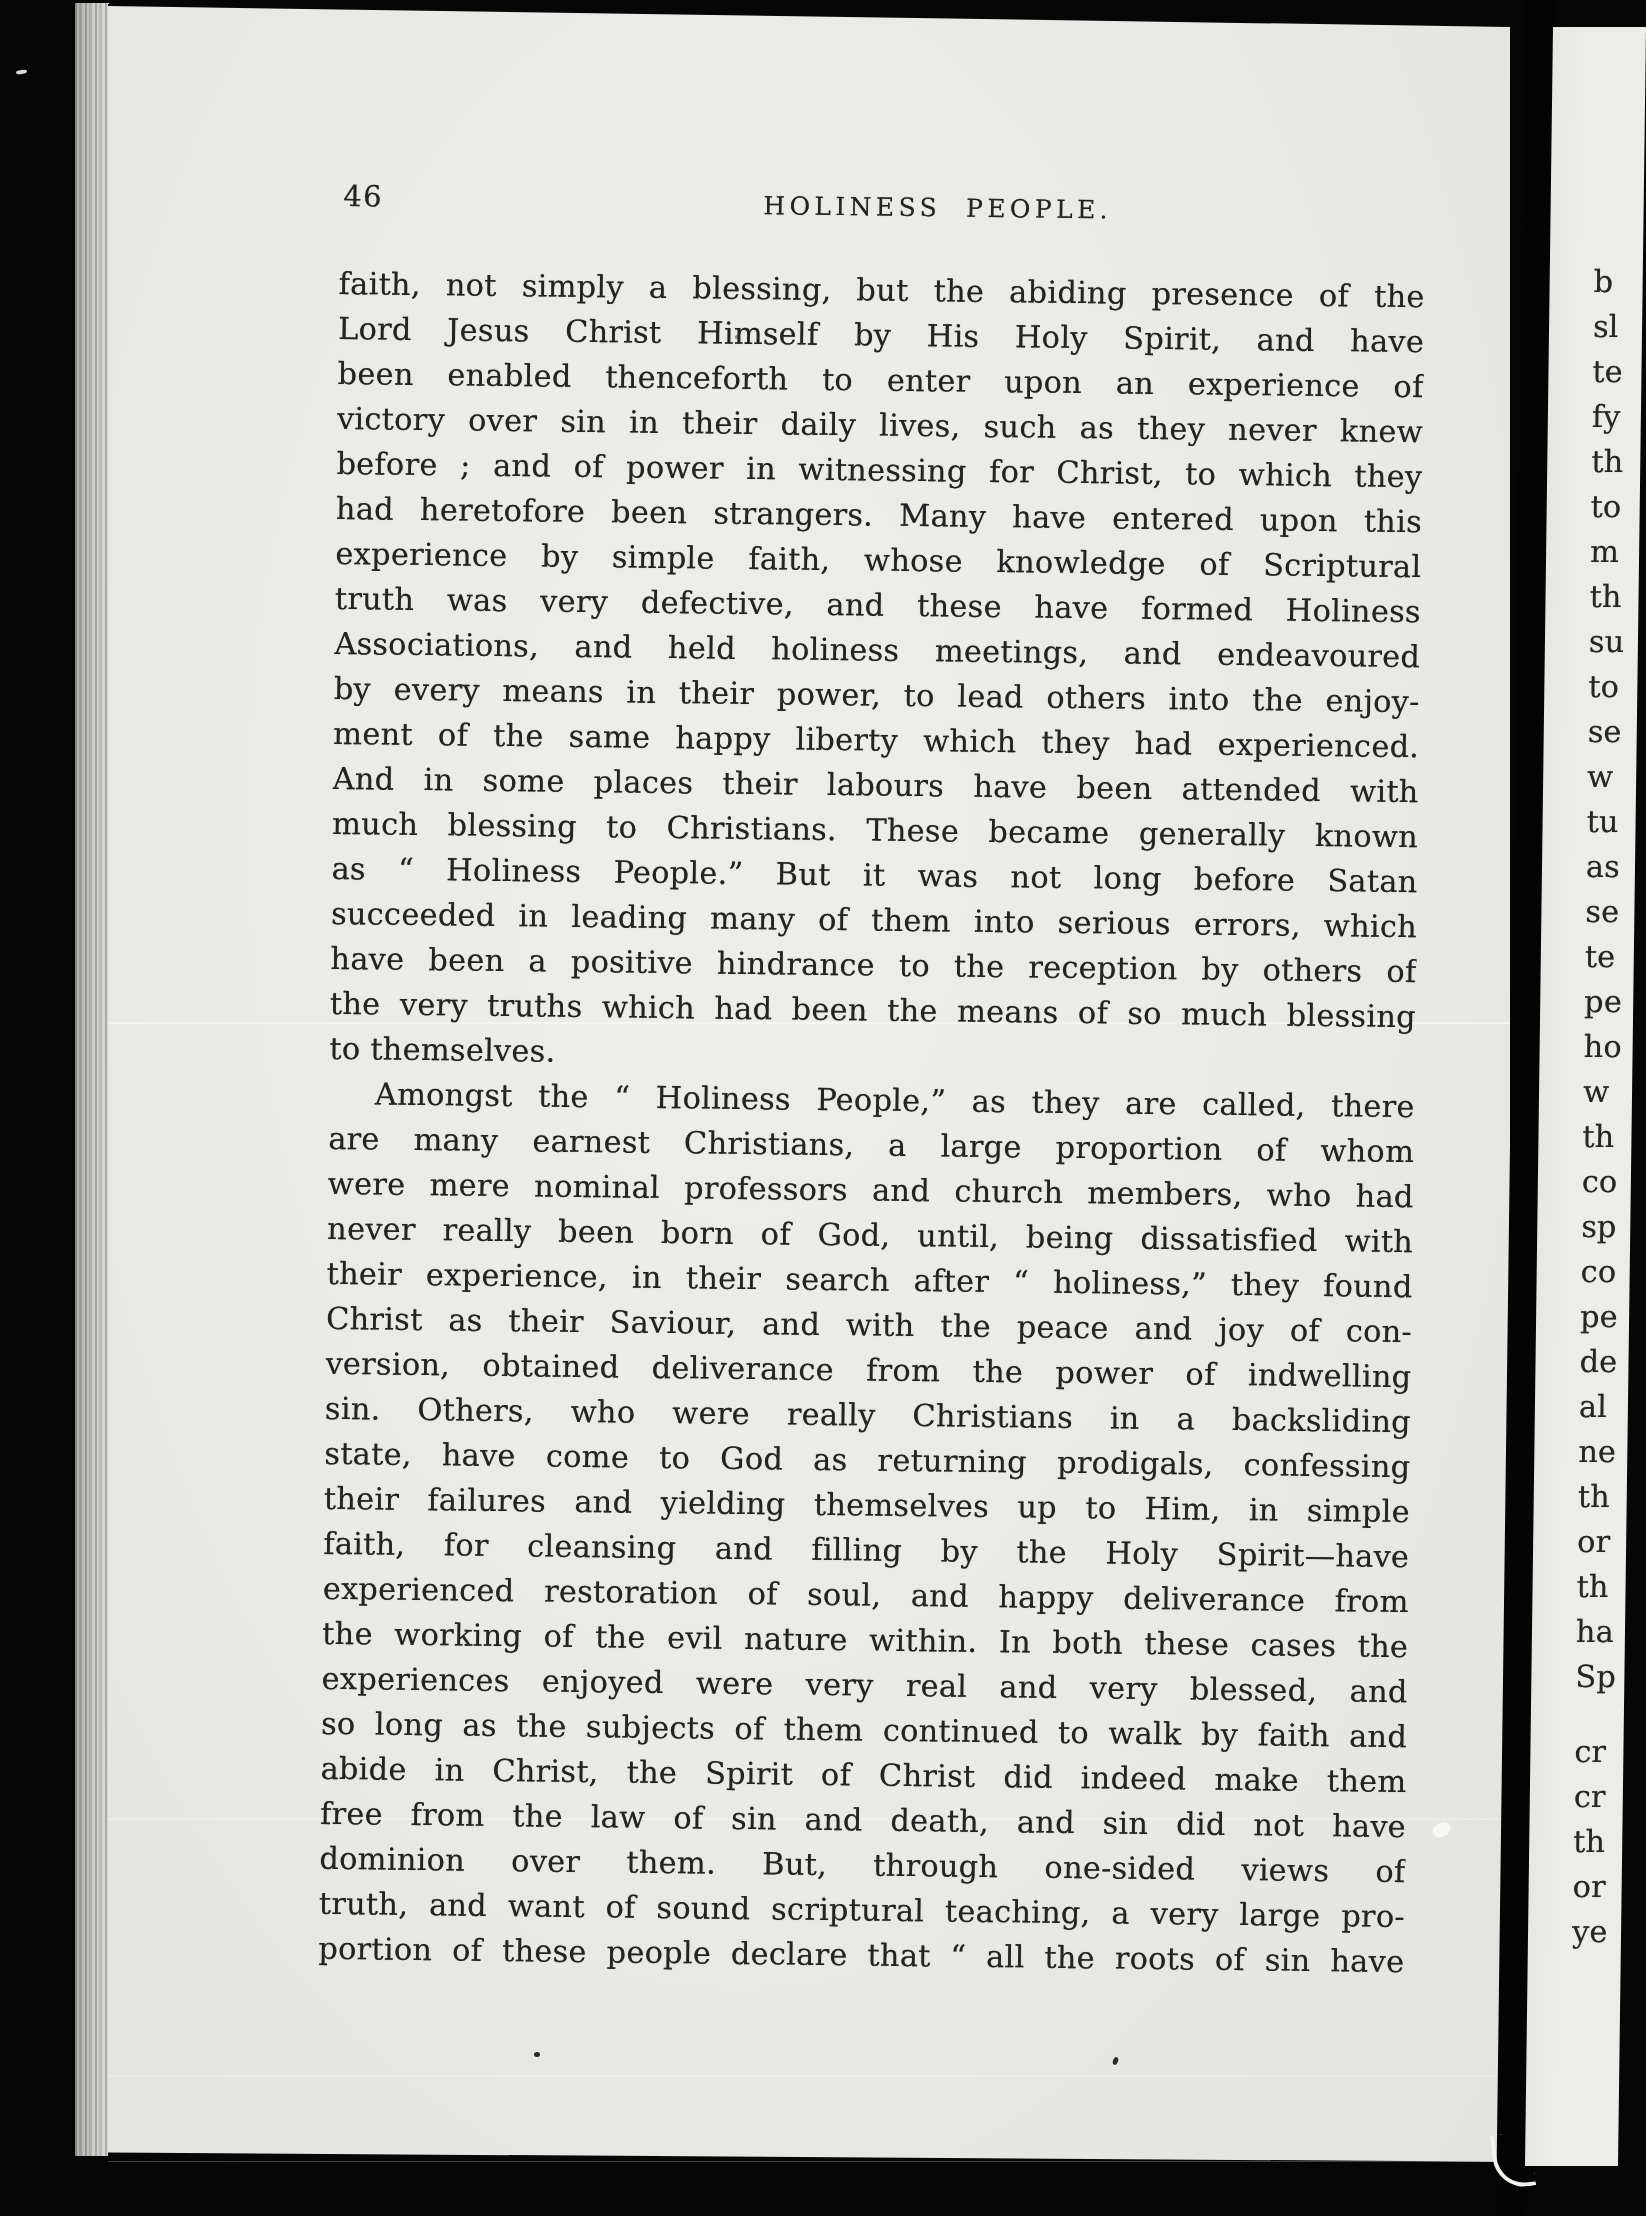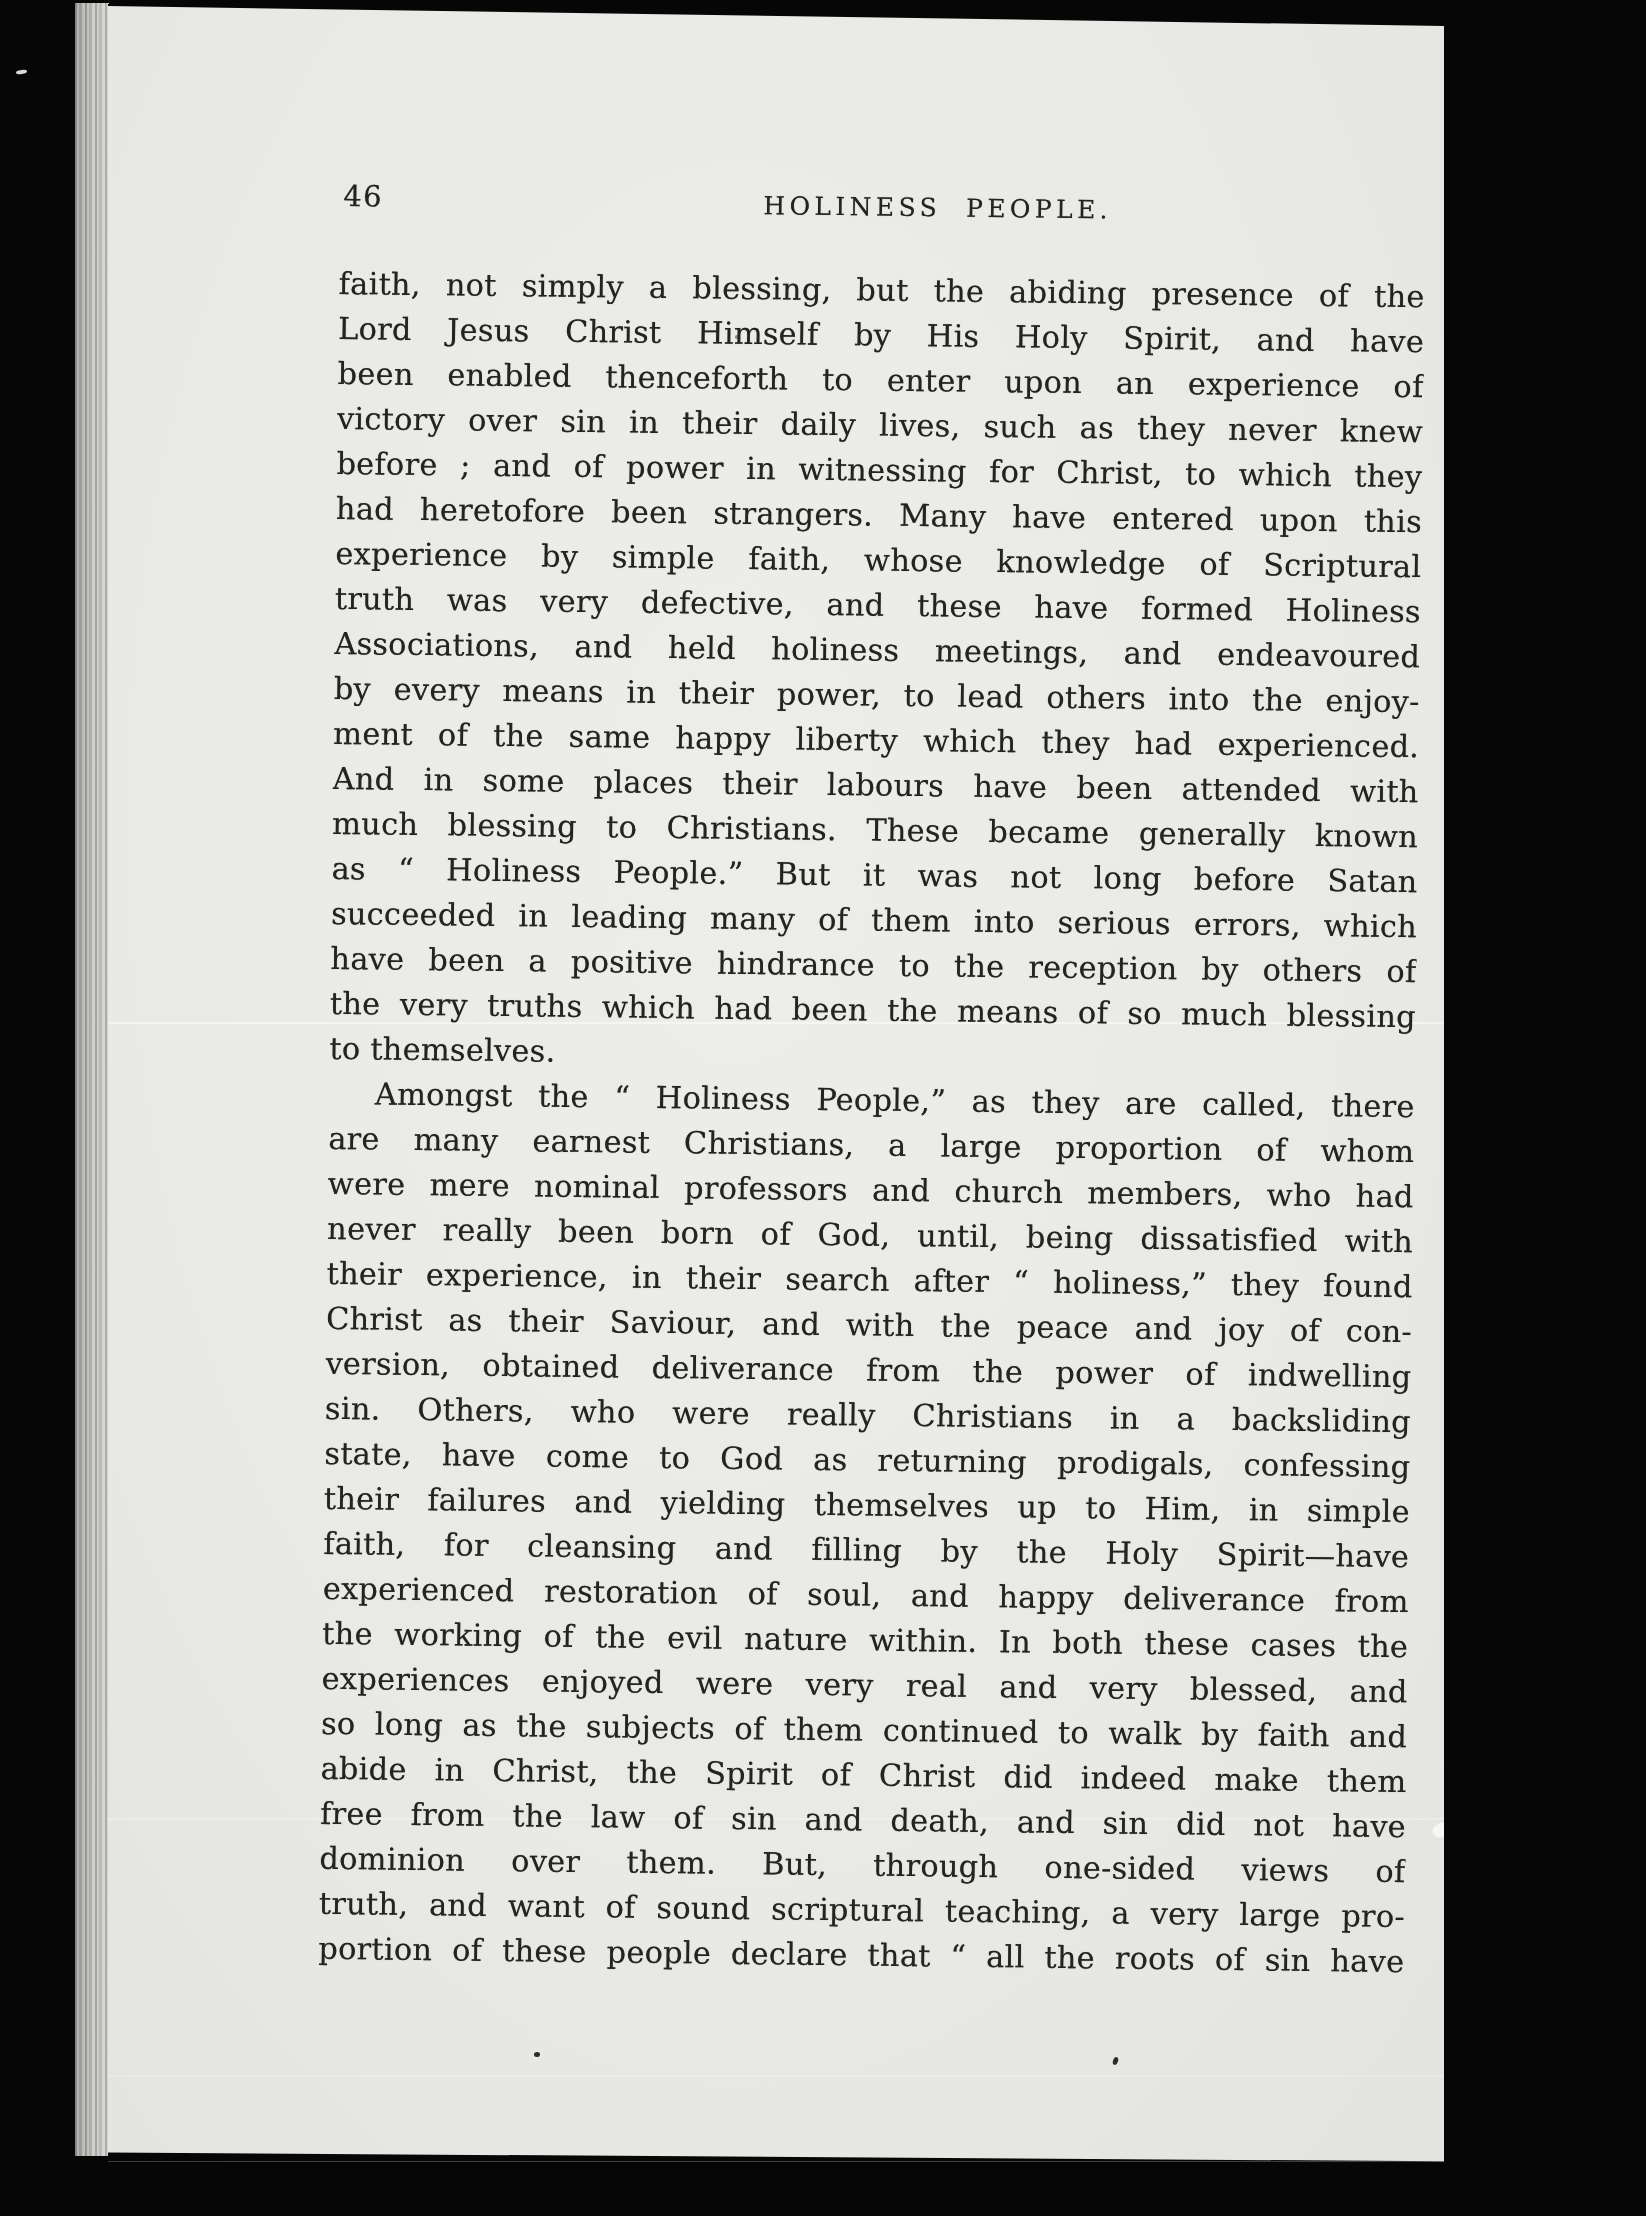--- a/index.html
+++ b/index.html
@@ -1,17 +1,17 @@
 <!DOCTYPE html>
 <html style="font-size:10px"><head>
 <meta charset="utf-8">
 <style>
   html,body{margin:0;padding:0;background:#060606;}
   #canvas{
-    position:relative;width:1444px;height:2216px;background:#060606;
+    position:relative;width:1646px;height:2216px;background:#060606;
     overflow:hidden;font-family:"DejaVu Serif","Liberation Serif",serif;
   }
   
   #fore-edge{
     position:absolute;left:75px;top:2.5px;width:34px;height:2153px;
     background:
       repeating-linear-gradient(90deg,
         rgba(120,120,118,.45) 0 1.9px, rgba(205,205,202,.5) 1.9px 4.4px,
         rgba(150,150,148,.4) 4.4px 6.8px, rgba(215,215,212,.45) 6.8px 10px),
       linear-gradient(90deg,#8f8f8c,#c8c8c5 55%,#dcdcd9);

